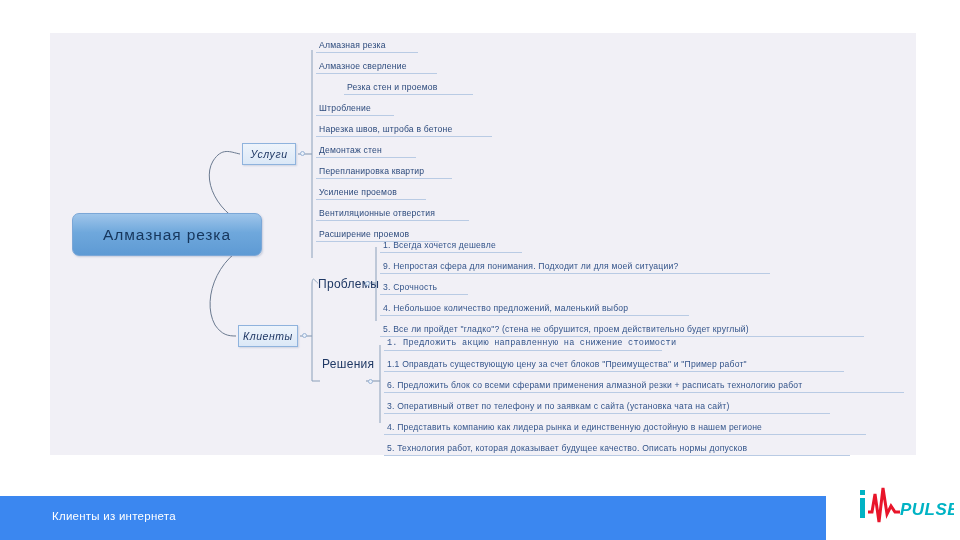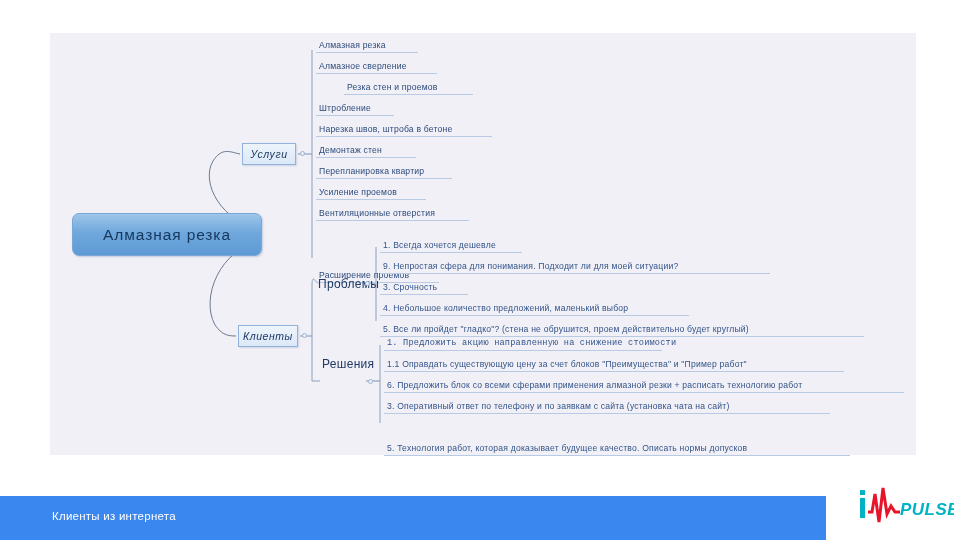--- a/index.html
+++ b/index.html
@@ -158,21 +158,21 @@
 
     <div class="leaf" style="left:266px; top:6px;  width:102px;">Алмазная резка</div>
     <div class="leaf" style="left:266px; top:27px; width:121px;">Алмазное сверление</div>
     <div class="leaf" style="left:266px; top:48px; width:129px;margin-left:28px;">Резка стен и проемов</div>
     <div class="leaf" style="left:266px; top:69px; width:78px;">Штробление</div>
     <div class="leaf" style="left:266px; top:90px; width:176px;">Нарезка швов, штроба в бетоне</div>
     <div class="leaf" style="left:266px; top:111px;width:100px;">Демонтаж стен</div>
     <div class="leaf" style="left:266px; top:132px;width:136px;">Перепланировка квартир</div>
     <div class="leaf" style="left:266px; top:153px;width:110px;">Усиление проемов</div>
     <div class="leaf" style="left:266px; top:174px;width:153px;">Вентиляционные отверстия</div>
-    <div class="leaf" style="left:266px; top:195px;width:123px;margin-top:41px;">Расширение проемов</div>
+    <div class="leaf" style="left:266px; top:195px;width:123px;">Расширение проемов</div>
 
     <div class="node branch-node" id="node-klienty">
       <span>Клиенты</span>
     </div>
     <div class="dot" style="left:252px; top:300px;"></div>
 
     <div class="node plain-node" id="node-problemy">
       <span>Проблемы</span>
     </div>
     <div class="dot" style="left:315px; top:248px;"></div>
@@ -185,20 +185,21 @@
 
     <div class="node plain-node" id="node-resheniya">
       <span>Решения</span>
     </div>
     <div class="dot" style="left:318px; top:346px;"></div>
 
     <div class="leaf lv2" style="left:334px; top:304px; width:278px;font-family:Liberation Mono, monospace;">1. Предложить акцию направленную на снижение стоимости</div>
     <div class="leaf lv2" style="left:334px; top:325px; width:460px;">1.1  Оправдать существующую цену за счет блоков "Преимущества" и "Пример работ"</div>
     <div class="leaf lv2" style="left:334px; top:346px; width:520px;">6. Предложить блок со всеми сферами применения алмазной резки + расписать технологию работ</div>
     <div class="leaf lv2" style="left:334px; top:367px; width:446px;">3. Оперативный ответ по телефону и по заявкам с сайта (установка чата на сайт)</div>
+    <div class="leaf lv2" style="left:334px; top:388px; width:482px;">4. Представить компанию как лидера рынка и единственную достойную в нашем регионе</div>
     <div class="leaf lv2" style="left:334px; top:409px; width:466px;">5. Технология работ, которая доказывает будущее качество. Описать нормы допусков</div>
 
   </div>
 
   <div id="footer-bar"></div>
   <div id="footer-text">Клиенты из интернета</div>
 
   <div id="logo">
     <svg width="96" height="42" viewBox="0 0 96 42">
 

